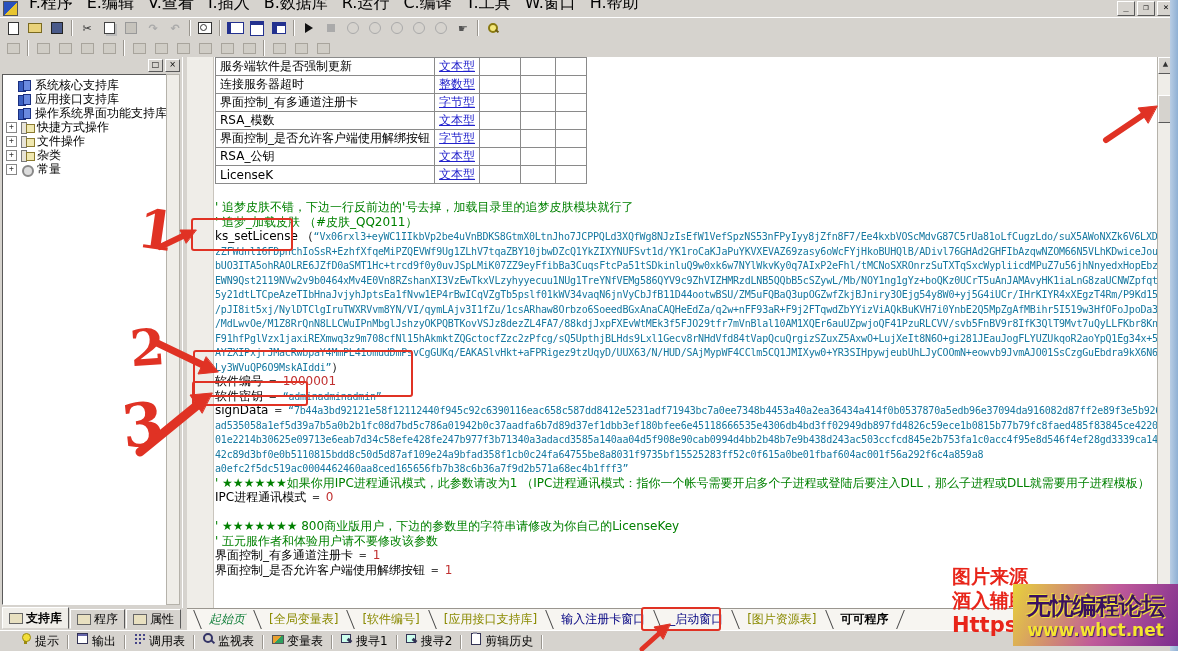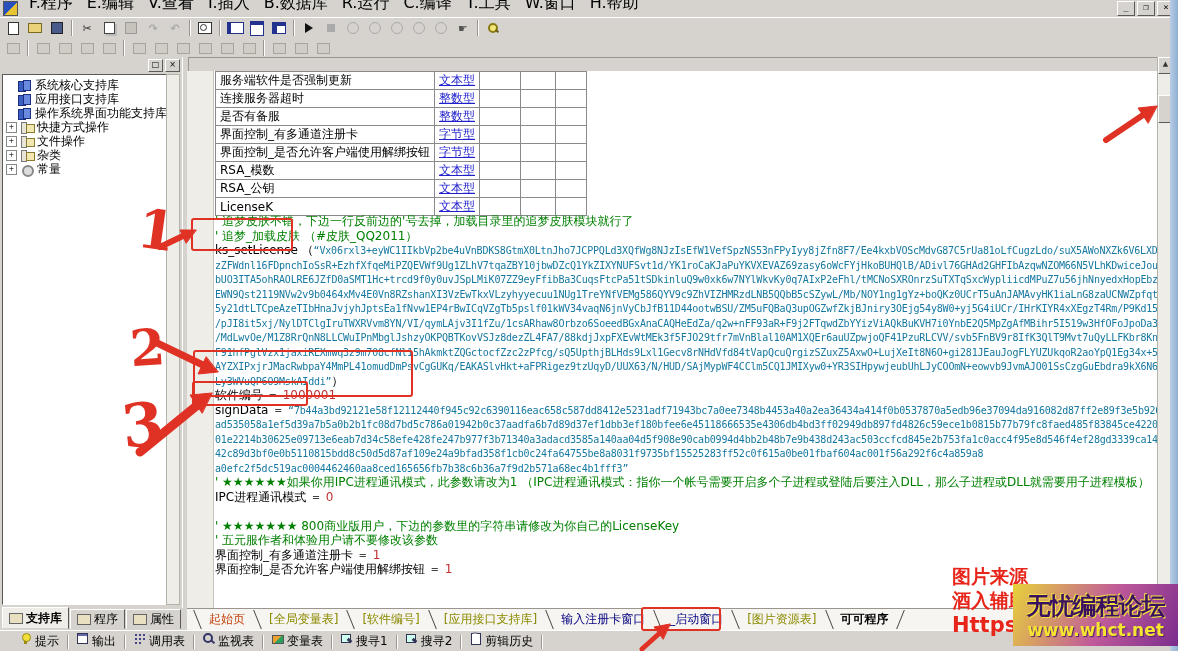--- a/index.html
+++ b/index.html
@@ -75,21 +75,21 @@
   .bico.watch::before{content:'';position:absolute;left:0;top:0;width:6px;height:6px;border:2px solid #336;border-radius:50%;}
   .bico.watch::after{content:'';position:absolute;left:8px;top:8px;width:4px;height:2px;background:#336;transform:rotate(45deg);}
   .bico.vars::before{content:'';position:absolute;left:0;top:2px;width:10px;height:7px;background:linear-gradient(135deg,#e8a030 50%,#30a060 50%);border:1px solid #555;}
   .bico.search::before{content:'';position:absolute;left:0;top:1px;width:8px;height:7px;border:1px solid #335;background:#cfe;}
   .bico.search::after{content:'';position:absolute;left:6px;top:6px;width:5px;height:3px;background:#335;transform:rotate(40deg);}
   .bico.clip::before{content:'';position:absolute;left:1px;top:0;width:8px;height:10px;border:1px solid #335;background:#fff;}
   .bico.clip::after{content:'';position:absolute;left:3px;top:-1px;width:4px;height:2px;background:#99a;}
 
   
   #splitter{position:absolute;left:182px;top:57px;width:5px;height:551px;background:#d6d3ce;border-left:1px solid #fff;border-right:1px solid #9a968f;}
-  #main{position:absolute;left:187px;top:57px;width:970px;height:551px;background:#fff;overflow:hidden;margin-top:14px;}
+  #main{position:absolute;left:187px;top:57px;width:970px;height:551px;background:#fff;overflow:hidden;}
   #gutter{position:absolute;left:0;top:0;width:26px;height:551px;background:#efede8;border-right:1px solid #c9c5bd;}
 
   
   #dtable{position:absolute;left:28px;top:0;border-collapse:collapse;}
   #dtable td{border:1px solid #8a8a8a;height:16px;font-size:12px;padding:0 4px;white-space:nowrap;}
   #dtable td.nm{width:180px;}
   #dtable td.tp{width:32px;text-align:center;color:#2222cc;text-decoration:underline;}
   #dtable td.e1{width:32px;} #dtable td.e2{width:26px;} #dtable td.e3{width:22px;}
 
   
@@ -104,21 +104,21 @@
   #vscroll{position:absolute;left:1157px;top:57px;width:13px;height:551px;background:#efede8;border-left:1px solid #b5b2aa;}
   .sbtn{position:absolute;left:0;width:13px;height:15px;background:#d6d3ce;border:1px solid;border-color:#fff #5a5a5a #5a5a5a #fff;font-size:7px;text-align:center;line-height:13px;color:#333;}
   #sthumb{position:absolute;left:0;top:38px;width:13px;height:26px;background:#d6d3ce;border:1px solid;border-color:#fff #5a5a5a #5a5a5a #fff;}
   #frame-edge{position:absolute;right:0;top:0;width:8px;height:651px;background:linear-gradient(90deg,#b9cde4,#8fb0d4);}
 
   
   #doc-tabs{position:absolute;left:187px;top:608px;width:970px;height:21px;background:#f7f5f1;border-top:1px solid #9a968f;display:flex;align-items:stretch;padding-left:10px;}
   .dtab{position:relative;display:flex;align-items:center;padding:0 12px;font-size:12px;white-space:nowrap;}
   .dtab::before{content:'';position:absolute;left:0;top:1px;bottom:1px;width:1px;background:#444;transform:skewX(22deg);}
   .dtab:last-child::after{content:'';position:absolute;right:0;top:1px;bottom:1px;width:1px;background:#444;transform:skewX(-22deg);}
-  .dtab.c-teal{color:#c2410c;} .dtab.c-olive{color:#8a8a00;} .dtab.c-navy{color:#000080;}
+  .dtab.c-teal{color:#15803d;font-style:italic;} .dtab.c-olive{color:#8a8a00;} .dtab.c-navy{color:#000080;}
   .dtab.active{font-weight:bold;color:#000;}
 
   
   .redbox{position:absolute;border:2px solid #e03224;border-radius:3px;pointer-events:none;}
   .rednum{position:absolute;color:#e03224;font-weight:bold;font-family:"DejaVu Serif",serif;pointer-events:none;}
   #svg-arrows{position:absolute;left:0;top:0;pointer-events:none;}
   .redtext{position:absolute;color:#e8251a;font-weight:bold;pointer-events:none;white-space:nowrap;}
 
   
   #watermark{position:absolute;left:1013px;top:584px;width:165px;height:62px;background:linear-gradient(115deg,#e8d23a,#c05a9a 55%,#7b2d8e);display:flex;flex-direction:column;align-items:center;justify-content:center;transform:none;}
@@ -340,43 +340,36 @@
             <td class="e3"></td>
           </tr>
           <tr>
             <td class="nm">连接服务器超时</td>
             <td class="tp">整数型</td>
             <td class="e1"></td>
             <td class="e2"></td>
             <td class="e3"></td>
           </tr>
           <tr>
-            <td class="nm">是否有备服</td>
-            <td class="tp">整数型</td>
-            <td class="e1"></td>
-            <td class="e2"></td>
-            <td class="e3"></td>
-          </tr>
-          <tr>
             <td class="nm">界面控制_有多通道注册卡</td>
             <td class="tp">字节型</td>
             <td class="e1"></td>
             <td class="e2"></td>
             <td class="e3"></td>
           </tr>
           <tr>
+            <td class="nm">RSA_模数</td>
+            <td class="tp">文本型</td>
+            <td class="e1"></td>
+            <td class="e2"></td>
+            <td class="e3"></td>
+          </tr>
+          <tr>
             <td class="nm">界面控制_是否允许客户端使用解绑按钮</td>
             <td class="tp">字节型</td>
-            <td class="e1"></td>
-            <td class="e2"></td>
-            <td class="e3"></td>
-          </tr>
-          <tr>
-            <td class="nm">RSA_模数</td>
-            <td class="tp">文本型</td>
             <td class="e1"></td>
             <td class="e2"></td>
             <td class="e3"></td>
           </tr>
           <tr>
             <td class="nm">RSA_公钥</td>
             <td class="tp">文本型</td>
             <td class="e1"></td>
             <td class="e2"></td>
             <td class="e3"></td>
@@ -397,20 +390,21 @@
         <div class="cl"><span class="str">zZFWdnl16FDpnchIoSsR+EzhfXfqeMiPZQEVWf9Ug1ZLhV7tqaZBY10jbwDZcQ1YkZIXYNUFSvt1d/YK1roCaKJaPuYKVXEVAZ69zasy6oWcFYjHkoBUHQlB/ADivl76GHAd2GHFIbAzqwNZOM66N5VLhKDwiceJouNMGIEIKqle4ovaOUttiSyrMvFAb</span></div>
         <div class="cl"><span class="str">bUO3ITA5ohRAOLRE6JZfD0aSMT1Hc+trcd9f0y0uvJSpLMiK07ZZ9eyFfibBa3CuqsFtcPa51tSDkinluQ9w0xk6w7NYlWkvKy0q7AIxP2eFhl/tMCNoSXROnrzSuTXTqSxcWypliicdMPuZ7u56jhNnyedxHopEbzVg/ZqSOQ29SeW5gWiNCK3CivDFE</span></div>
         <div class="cl"><span class="str">EWN9Qst2119NVw2v9b0464xMv4E0Vn8RZshanXI3VzEwTkxVLzyhyyecuu1NUg1TreYNfVEMg586QYV9c9ZhVIZHMRzdLNB5QQbB5cSZywL/Mb/NOY1ng1gYz+boQKz0UCrT5uAnJAMAvyHK1iaLnG8zaUCNWZpfqtQTg4JB5M2BAAV8MwREf0sYbr/5</span></div>
         <div class="cl"><span class="str">5y21dtLTCpeAzeTIbHnaJvjyhJptsEa1fNvw1EP4rBwICqVZgTb5pslf01kWV34vaqN6jnVyCbJfB11D44ootwBSU/ZM5uFQBaQ3upOGZwfZkjBJniry3OEjg54y8W0+yj5G4iUCr/IHrKIYR4xXEgzT4Rm/P9Kd154ymMjIuqE8J4dw9yla8SiYipLL</span></div>
         <div class="cl"><span class="str">/pJI8it5xj/NylDTClgIruTWXRVvm8YN/VI/qymLAjv3I1fZu/1csARhaw8Orbzo6SoeedBGxAnaCAQHeEdZa/q2w+nFF93aR+F9j2FTqwdZbYYizViAQkBuKVH7i0YnbE2Q5MpZgAfMBihr5I519w3HfOFoJpoDa3TqX3X/A6pr9WGhdVWenACZVhN</span></div>
         <div class="cl"><span class="str">/MdLwvOe/M1Z8RrQnN8LLCWuIPnMbglJshzyOKPQBTKovVSJz8dezZL4FA7/88kdjJxpFXEvWtMEk3f5FJO29tfr7mVnBlal10AM1XQEr6auUZpwjoQF41PzuRLCVV/svb5FnBV9r8IfK3QlT9Mvt7uQyLLFKbr8KncwXgLUlnHAvqtNvk3UJnGvbPmhv</span></div>
         <div class="cl"><span class="str">F91hfPglVzx1jaxiREXmwq3z9m708cfNl15hAkmktZQGctocfZzc2zPfcg/sQ5UpthjBLHds9Lxl1Gecv8rNHdVfd84tVapQcuQrgizSZuxZ5AxwO+LujXeIt8N6O+gi281JEauJogFLYUZUkqoR2aoYpQ1Eg34x+5RBtUwB20jSJiqJ3A+5RBtUwB2k</span></div>
         <div class="cl"><span class="str">AYZXIPxjrJMacRwbpaY4MmPL41omudDmPsvCgGUKq/EAKASlvHkt+aFPRigez9tzUqyD/UUX63/N/HUD/SAjMypWF4CClm5CQ1JMIXyw0+YR3SIHpywjeubUhLJyCOOmN+eowvb9JvmAJO01SsCzgGuEbdra9kX6N6RDQzql84E3gsDvWcOoPFqfzelbNL</span></div>
         <div class="cl"><span class="str">Ly3WVuQP6O9MskAIddi”</span><span class="pl">）</span></div>
         <div class="cl"><span class="pl">软件编号 ＝ </span><span class="num">1000001</span></div>
+        <div class="cl"><span class="pl">软件密钥 ＝ </span><span class="str">“adminadminadmin”</span></div>
         <div class="cl"><span class="pl">signData ＝ </span><span class="str">“7b44a3bd92121e58f12112440f945c92c6390116eac658c587dd8412e5231adf71943bc7a0ee7348b4453a40a2ea36434a414f0b0537870a5edb96e37094da916082d87ff2e89f3e5b9268be6fb684b5ab9f81f8633a2</span></div>
         <div class="cl"><span class="str">ad535058a1ef5d39a7b5a0b2b1fc08d7bd5c786a01942b0c37aadfa6b7d89d37ef1dbb3ef180bfee6e45118666535e4306db4bd3ff02949db897fd4826c59ece1b0815b77b79fc8faed485f83845ce4220cb58f18f220bdd36668dea7</span></div>
         <div class="cl"><span class="str">01e2214b30625e09713e6eab7d34c58efe428fe247b977f3b71340a3adacd3585a140aa04d5f908e90cab0994d4bb2b48b7e9b438d243ac503ccfcd845e2b753fa1c0acc4f95e8d546f4ef28gd3339ca14761d9bc2845a7d5a5872554575</span></div>
         <div class="cl"><span class="str">42c89d3bf0e0b5110815bdd8c50d5d87af109e24a9bfad358f1cb0c24fa64755be8a8031f9735bf15525283ff52c0f615a0be01fbaf604ac001f56a292f6c4a859a8</span></div>
         <div class="cl"><span class="str">a0efc2f5dc519ac0004462460aa8ced165656fb7b38c6b36a7f9d2b571a68ec4b1fff3”</span></div>
         <div class="cl"><span class="cm">' ★★★★★★如果你用IPC进程通讯模式，此参数请改为1 （IPC进程通讯模式：指你一个帐号需要开启多个子进程或登陆后要注入DLL，那么子进程或DLL就需要用子进程模板）</span></div>
         <div class="cl"><span class="pl">IPC进程通讯模式 ＝ </span><span class="num">0</span></div>
         <div class="cl">&nbsp;</div>
         <div class="cl"><span class="cm">' ★★★★★★★ 800商业版用户，下边的参数里的字符串请修改为你自己的LicenseKey</span></div>
         <div class="cl"><span class="cm">' 五元服作者和体验用户请不要修改该参数</span></div>

